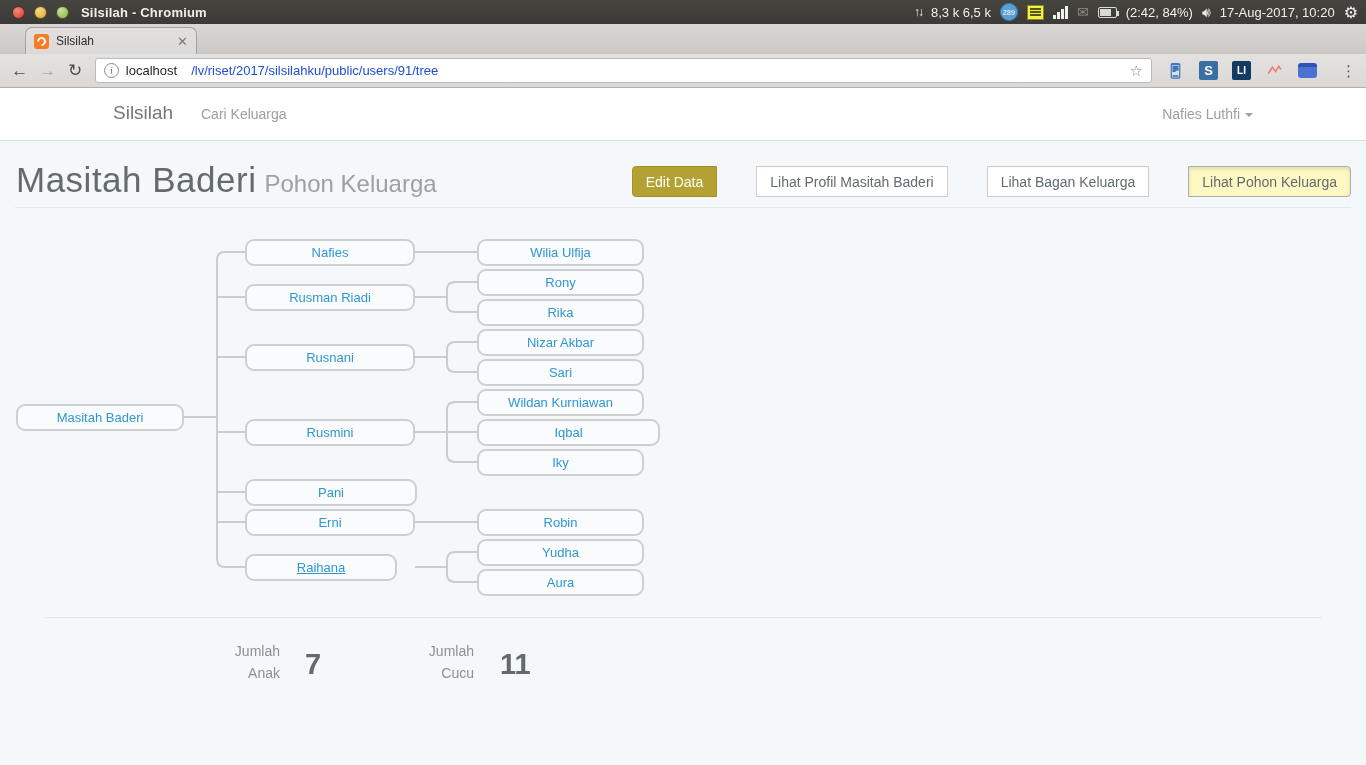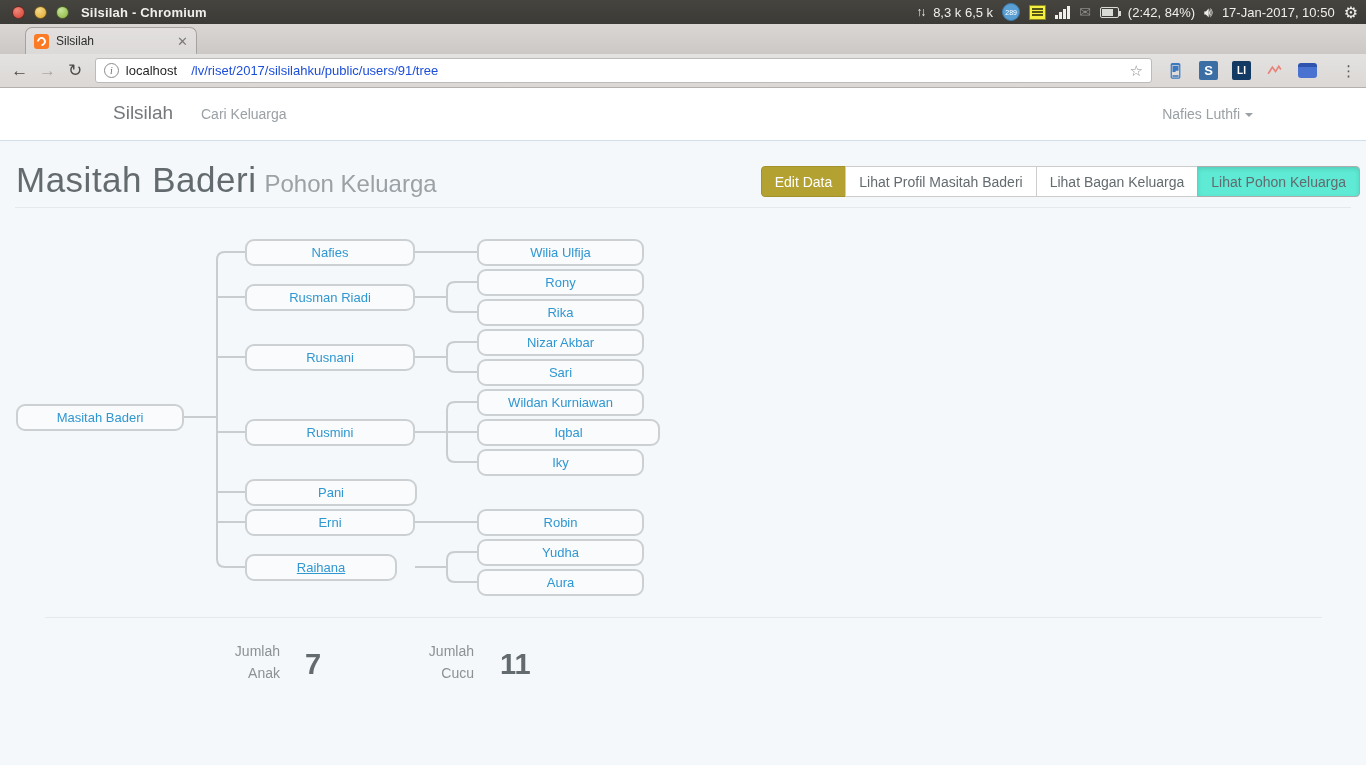--- a/index.html
+++ b/index.html
@@ -84,27 +84,27 @@
   .caret { display:inline-block; margin-left:5px; vertical-align:2px;
            border-left:4px solid transparent; border-right:4px solid transparent; border-top:4px solid #9aa0a4; }
 
   
   .page-title-wrap { position:absolute; left:16px; top:160px; white-space:nowrap; }
   .page-title { font-size:35px; color:#636b6f; letter-spacing:.5px; }
   .page-subtitle { font-size:24px; color:#9ba1a5; margin-left:8px; }
   .header-divider { position:absolute; top:207px; left:15px; width:1336px; height:1px; background:#e4e9ec; }
 
   
-  .actions { position:absolute; top:166px; right:6px; display:flex; }
+  .actions { position:absolute; top:166px; right:15px; display:flex;gap:40px; }
   .abtn { height:31px; display:flex; align-items:center; padding:0 13px; font-size:14px;
           background:#fff; color:#636b6f; border:1px solid #ccc; margin-left:-1px; white-space:nowrap; }
   .abtn:first-child { border-radius:4px 0 0 4px; margin-left:0; }
   .abtn:last-child { border-radius:0 4px 4px 0; }
   .abtn.olive { background:#b3a232; border-color:#a3922c; color:#fff; }
-  .abtn.pressed { background:#5eead4; border-color:#adadad; box-shadow:inset 0 2px 4px rgba(0,0,0,.12); }
+  .abtn.pressed { background:#fef9c3; border-color:#adadad; box-shadow:inset 0 2px 4px rgba(0,0,0,.12); }
 
   
   #tree-layer { position:absolute; inset:0; }
   #tree-layer svg { position:absolute; inset:0; pointer-events:none; }
   .tree-node { position:absolute; height:27px; border:2px solid #ccd0d3; border-radius:9px;
                background:rgba(255,255,255,.45); color:#3097d1; font-size:13px;
                display:flex; align-items:center; justify-content:center; cursor:pointer; }
 
   
   .footer-divider { position:absolute; top:617px; left:45px; width:1277px; height:1px; background:#e4e9ec; }
@@ -137,21 +137,21 @@
           <i style="height:7px"></i>
           <i style="height:10px"></i>
           <i style="height:13px"></i>
       </span>
       <span class="glyph dim">✉</span>
       <span class="battery">
           <i></i>
         </span>
       <span>(2:42, 84%)</span>
       <span class="glyph">🔊︎</span>
-      <span>17-Jan-2017, 10:50</span>
+      <span>17-Aug-2017, 10:20</span>
       <span class="glyph" style="font-size:16px">⚙</span>
     </div>
   </div>
   <div class="nafies-badge">Nafies</div>
 
   <div class="tabstrip">
     <div class="tab">
       <span class="xampp-ico"></span>
       <span class="tab-title">Silsilah</span>
       <span class="tab-close">✕</span>

